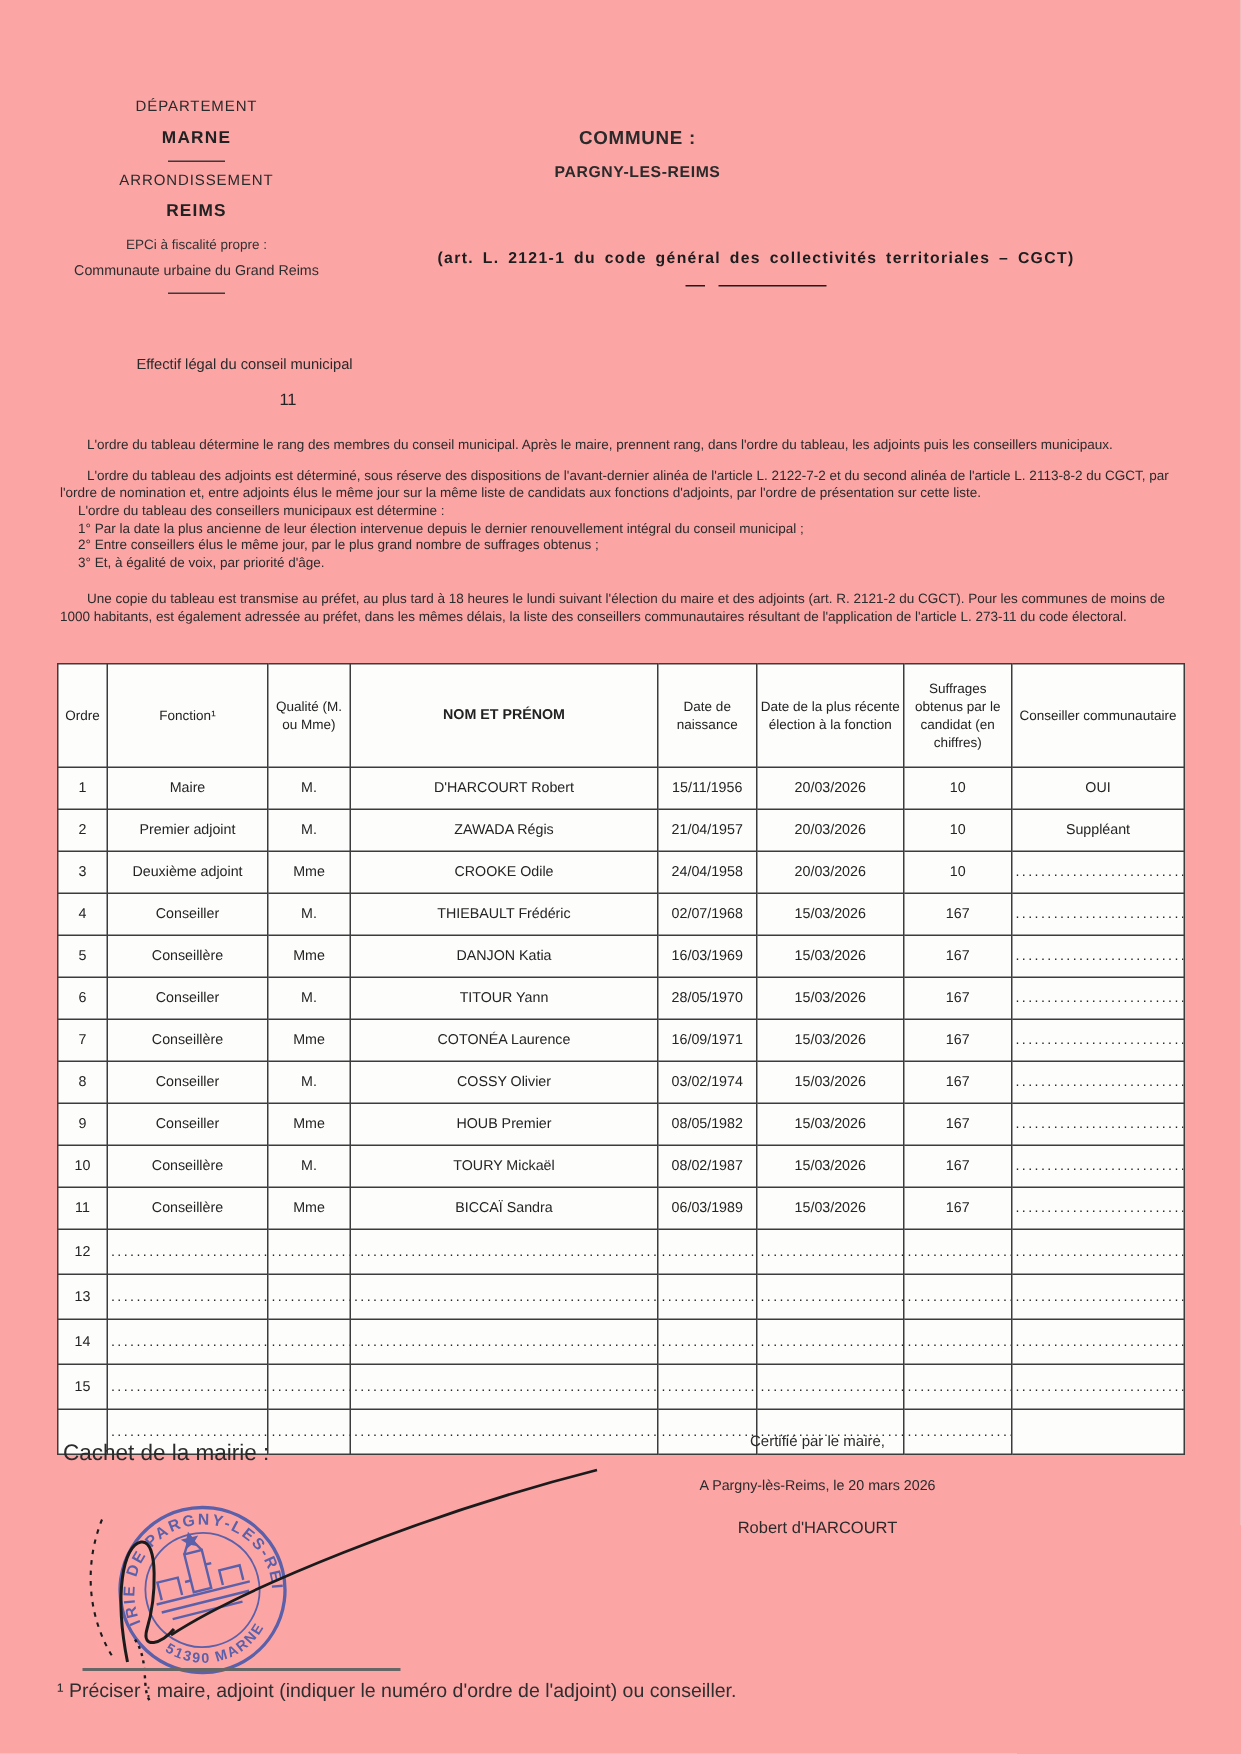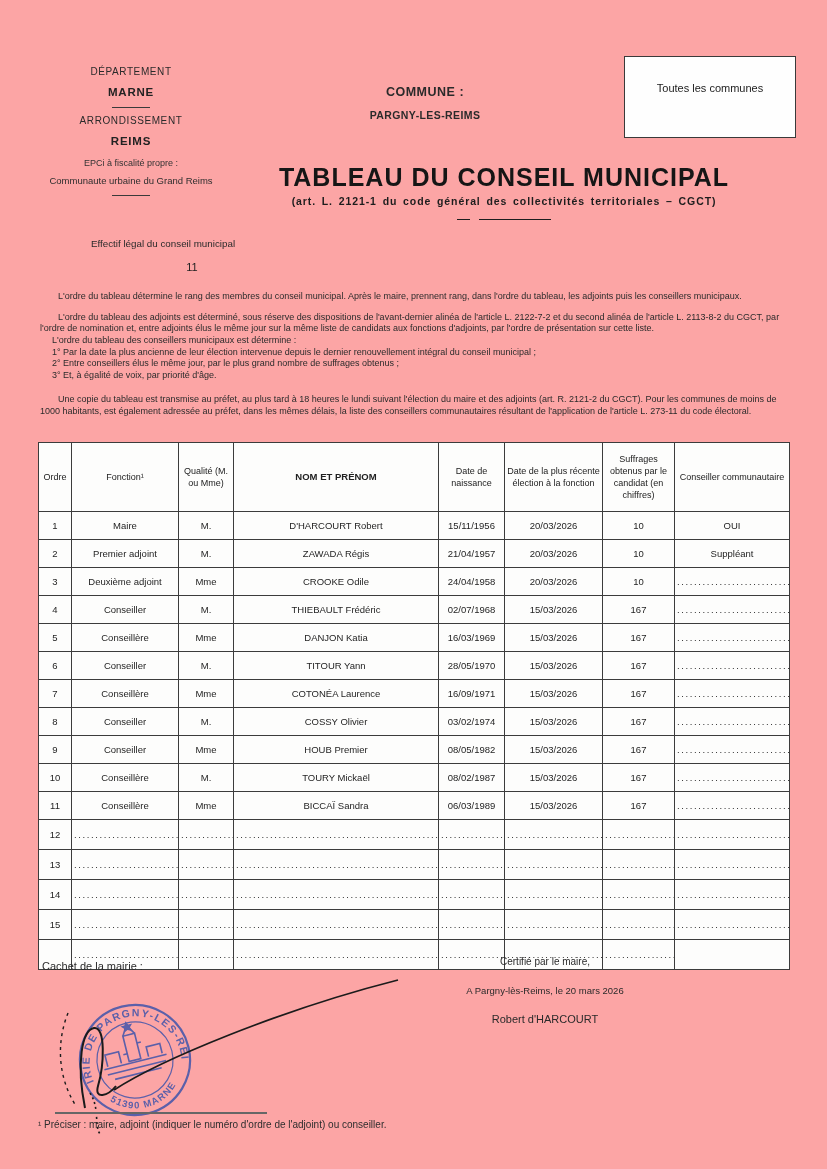--- a/index.html
+++ b/index.html
@@ -48,30 +48,30 @@
   table.council{position:absolute;left:38px;top:442px;width:751px;border-collapse:collapse;table-layout:fixed;background:#fdfdfc;}
   table.council th,table.council td{border:1px solid #3c3c3c;padding:0 2px;text-align:center;vertical-align:middle;overflow:hidden;}
   table.council th{font-size:9px;font-weight:normal;color:#222;height:68px;line-height:1.35;}
   table.council th.big{font-weight:bold;font-size:9.5px;}
   table.council td{font-size:9.5px;color:#242424;height:27px;white-space:nowrap;}
   table.council tr.tall td{height:29px;}
   td.nom{font-size:10px;}
   td.dots{font-size:8px;letter-spacing:1.6px;color:#555;}
 
   
-  .cachet-label{position:absolute;left:42px;top:960px;font-size:11px;color:#2b2b2b;}
+  .cachet-label{position:absolute;left:42px;top:960px;font-size:15px;color:#2b2b2b;}
   .certify-block{position:absolute;left:400px;top:956px;width:290px;text-align:center;color:#2a2a2a;}
   .certify-1{font-size:10px;}
   .certify-2{font-size:9.5px;margin-top:18px;}
   .certify-3{font-size:11px;margin-top:17px;}
 
   .stamp-area{position:absolute;left:30px;top:968px;width:400px;height:180px;}
 
   .footnote-rule{position:absolute;left:55px;top:1112px;width:212px;border:0;border-top:2px solid #666;margin:0;}
-  .footnote{position:absolute;left:38px;top:1119px;font-size:10px;color:#2e2e2e;}
+  .footnote{position:absolute;left:38px;top:1119px;font-size:13px;color:#2e2e2e;}
 </style>
 </head>
 <body>
 
 <div class="page">
 
   <div class="admin-block">
     <div class="admin-label">DÉPARTEMENT</div>
     <div class="admin-value">MARNE</div>
     <hr class="mini-rule">
@@ -85,26 +85,22 @@
   <div class="effectif">
     <div class="effectif-label">Effectif légal du conseil municipal</div>
     <div class="effectif-value">11</div>
   </div>
 
   <div class="commune-block">
     <div class="commune-label">COMMUNE :</div>
     <div class="commune-value">PARGNY-LES-REIMS</div>
   </div>
 
-  <div class="top-right-box">
-    <span>Toutes les communes</span>
-  </div>
 
   <div class="title-block">
-    <div class="doc-title">TABLEAU DU CONSEIL MUNICIPAL</div>
     <div class="doc-subtitle">(art. L. 2121-1 du code général des  collectivités territoriales – CGCT)</div>
     <div class="subtitle-rules">
         <i class="rule-short"></i>
         <i class="rule-long"></i>
       </div>
   </div>
 
   <div class="intro">
     <p class="indent">L'ordre du tableau détermine le rang des membres du conseil municipal. Après le maire, prennent rang, dans l'ordre du tableau, les adjoints puis les conseillers municipaux.</p>
     <p class="indent sp">L'ordre du tableau des adjoints est déterminé, sous réserve des dispositions de l'avant-dernier alinéa de l'article L. 2122-7-2 et du second alinéa de l'article L. 2113-8-2 du CGCT, par l'ordre de nomination et, entre adjoints élus le même jour sur la même liste de candidats aux fonctions d'adjoints, par l'ordre de présentation sur cette liste.</p>

